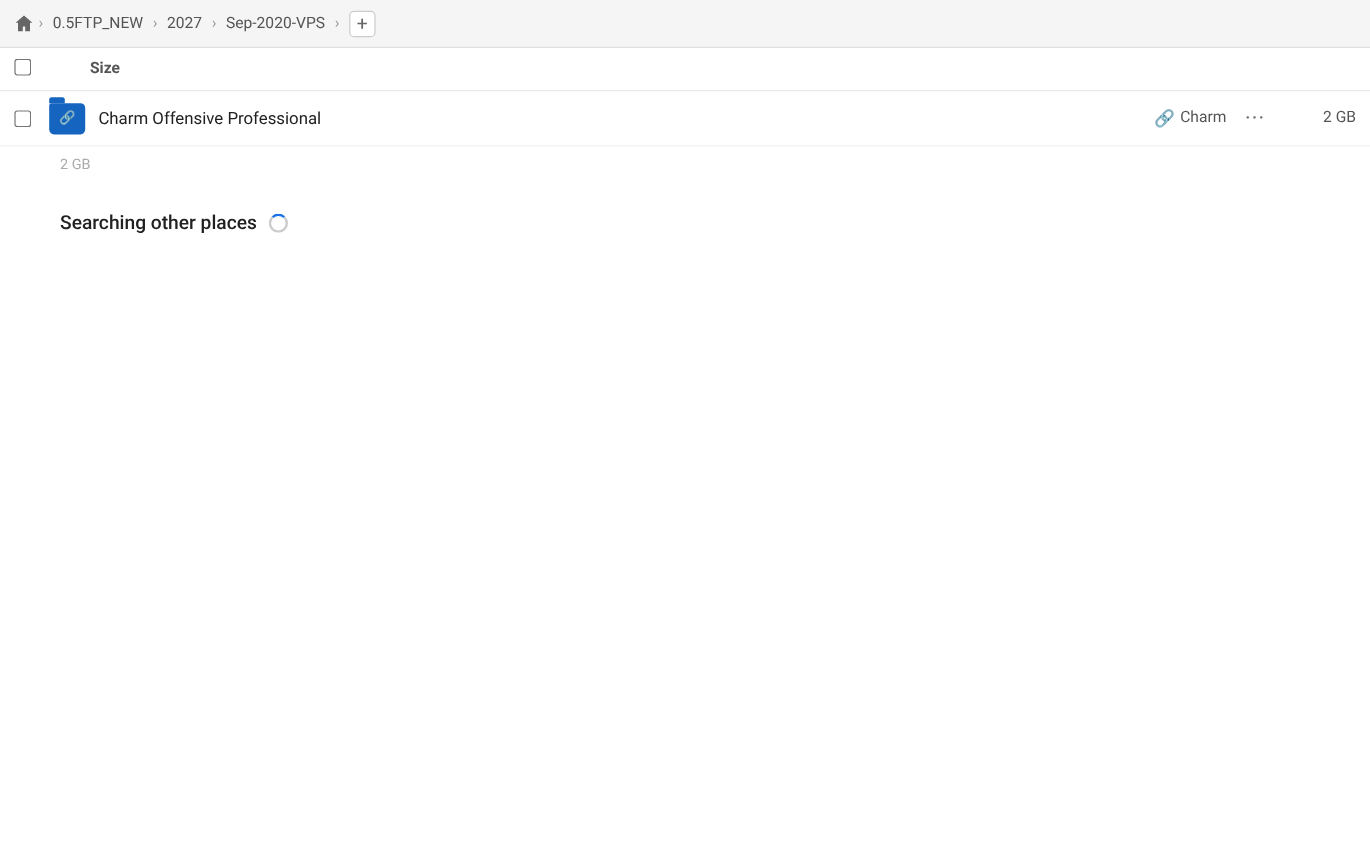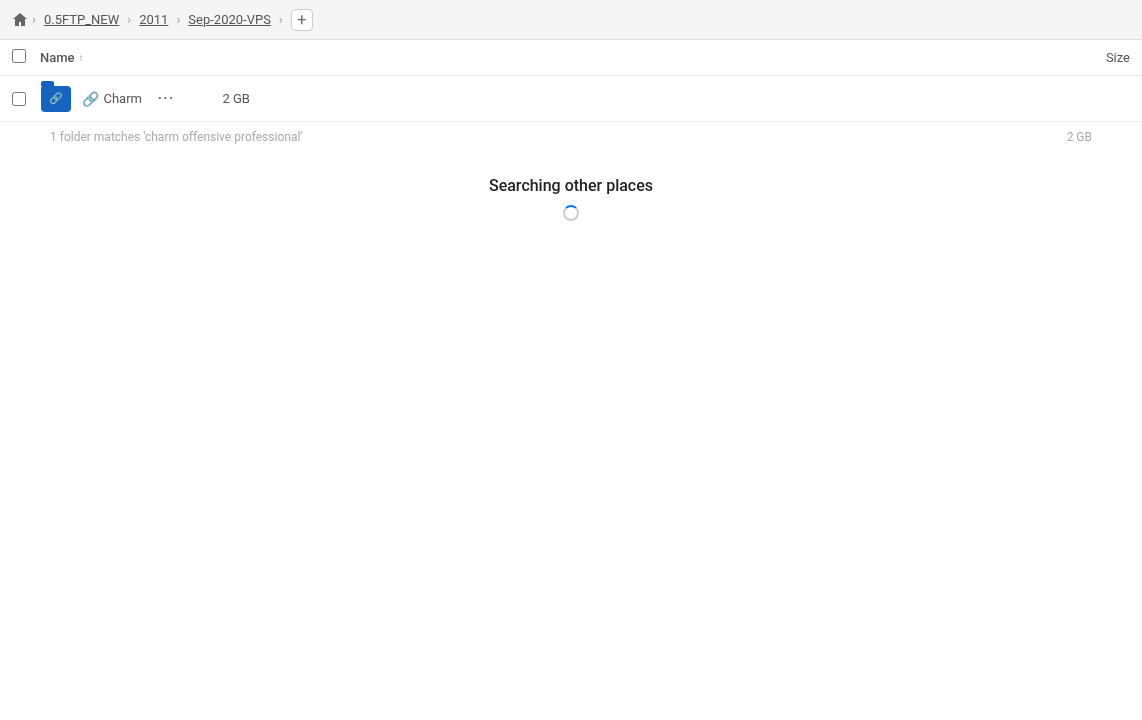--- a/index.html
+++ b/index.html
@@ -44,21 +44,20 @@
       margin: 0 4px;
       font-size: 13px;
     }
 
     .breadcrumb-item {
       font-size: 13px;
       color: #555;
       cursor: pointer;
       padding: 2px 4px;
       border-radius: 3px;
-      text-decoration: underline;
     }
 
     .breadcrumb-add {
       display: flex;
       align-items: center;
       justify-content: center;
       width: 22px;
       height: 22px;
       border: 1px solid #ccc;
       border-radius: 4px;
@@ -95,21 +94,21 @@
 
     .col-name-arrow {
       margin-left: 4px;
       font-size: 10px;
       color: #888;
     }
 
     .col-size {
       font-size: 13px;
       color: #555;
-      font-weight: 400;
+      font-weight: 700;
       width: 60px;
       text-align: right;
     }
 
     
     .file-row {
       display: flex;
       align-items: center;
       padding: 0 12px;
       height: 46px;
@@ -221,21 +220,20 @@
       font-size: 12px;
       color: #aaa;
     }
 
     
     .searching-section {
       padding: 24px 50px;
       display: flex;
       align-items: center;
       gap: 10px;
-      flex-direction: column;
     }
 
     .searching-label {
       font-size: 16px;
       color: #212121;
       font-weight: 500;
     }
 
     .spinner {
       width: 16px;
@@ -262,58 +260,54 @@
 
 <div class="breadcrumb-bar">
   <div class="breadcrumb-home">
     <svg viewBox="0 0 16 16" fill="currentColor">
       <path d="M8 1L1 7h2v7h4v-4h2v4h4V7h2L8 1z"></path>
     </svg>
   </div>
   <span class="breadcrumb-separator">›</span>
   <span class="breadcrumb-item">0.5FTP_NEW</span>
   <span class="breadcrumb-separator">›</span>
-  <span class="breadcrumb-item">2011</span>
+  <span class="breadcrumb-item">2027</span>
   <span class="breadcrumb-separator">›</span>
   <span class="breadcrumb-item">Sep-2020-VPS</span>
   <span class="breadcrumb-separator">›</span>
   <div class="breadcrumb-add">+</div>
 </div>
 
 <div class="column-header">
   <div class="col-checkbox">
     <input type="checkbox" style="">
   </div>
-  <div class="col-name">
-    <span>Name</span>
-    <span class="col-name-arrow">↑</span>
-  </div>
   <div class="col-size">Size</div>
 </div>
 
 <div class="file-row">
   <div class="file-checkbox">
     <input type="checkbox" style="">
   </div>
   <div class="file-icon-wrap">
     <div class="folder-shared-icon">
       <span class="link-mark">🔗</span>
     </div>
   </div>
+  <span class="file-name">Charm Offensive Professional</span>
   <div class="file-meta">
     <div class="shared-badge">
       <span class="shared-link-icon">🔗</span>
       <span>Charm</span>
     </div>
     <div class="more-btn">···</div>
     <div class="file-size">2 GB</div>
   </div>
 </div>
 
 <div class="match-count">
-  <span>1 folder matches 'charm offensive professional'</span>
   <span class="match-size">2 GB</span>
 </div>
 
 <div class="searching-section">
   <span class="searching-label">Searching other places</span>
   <div class="spinner"></div>
 </div>
 
 </body></html>

